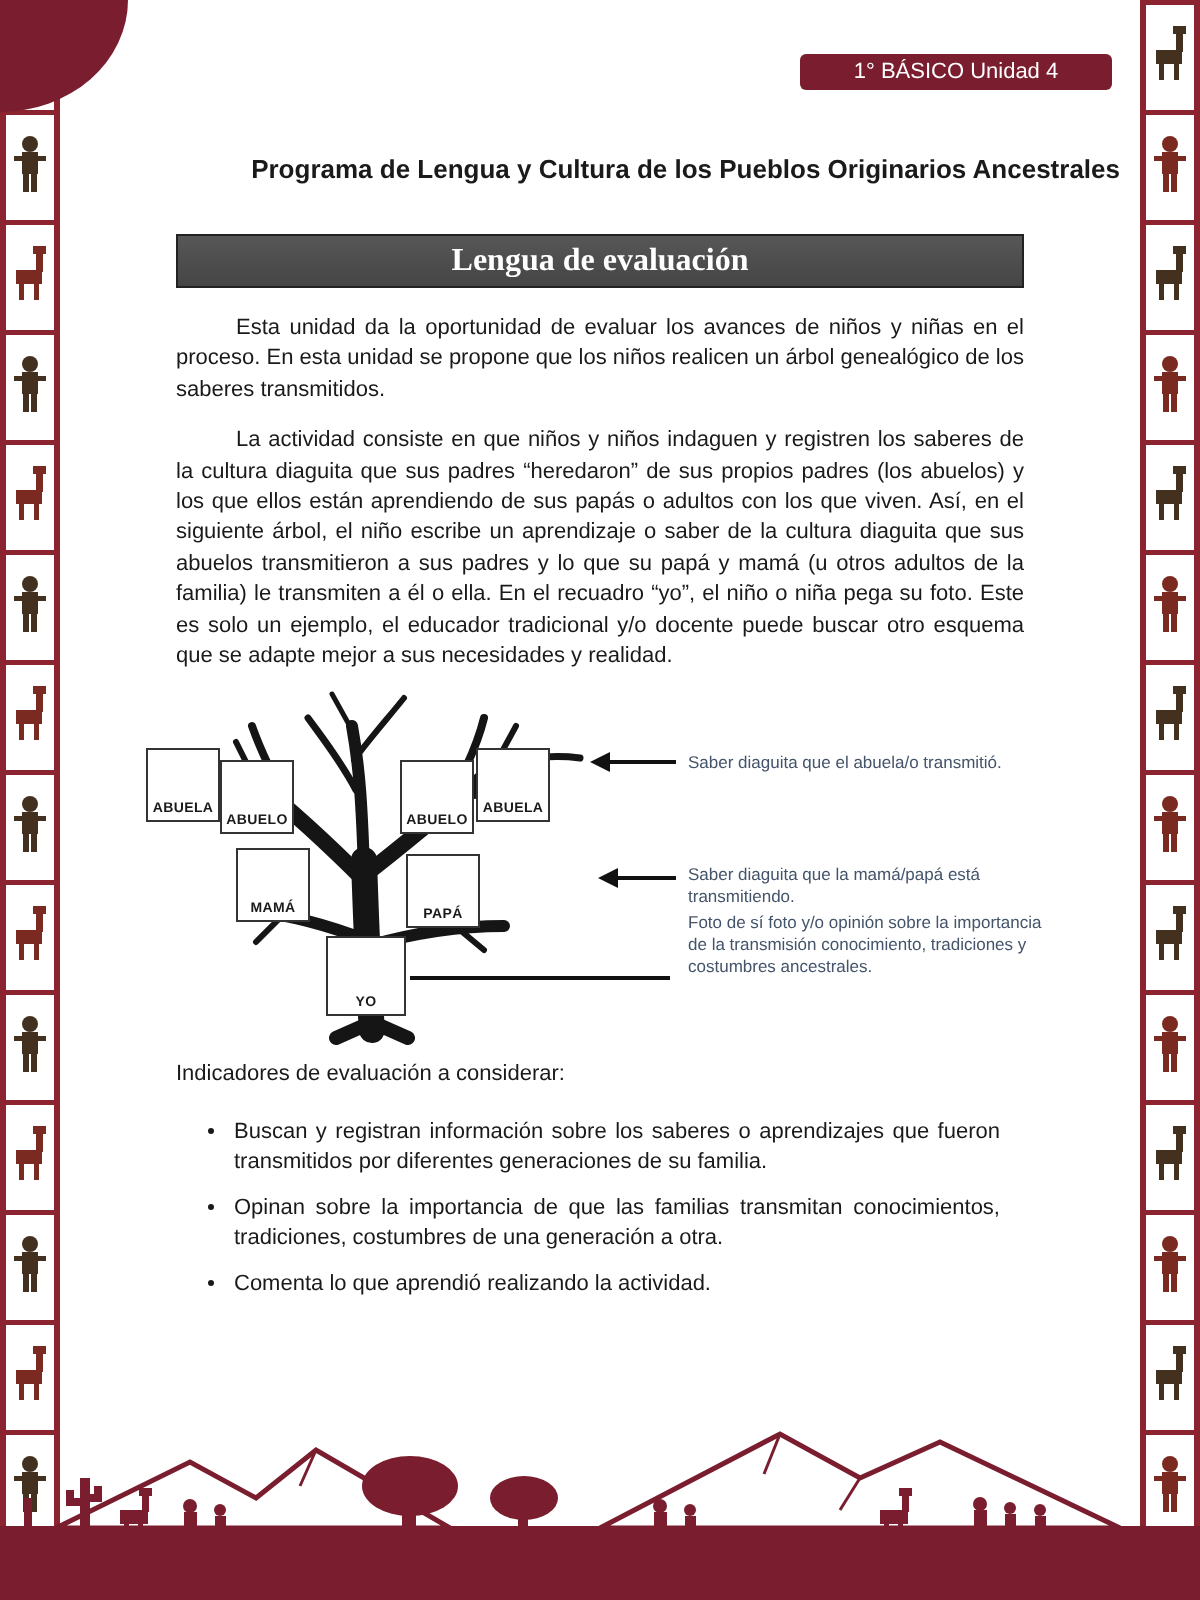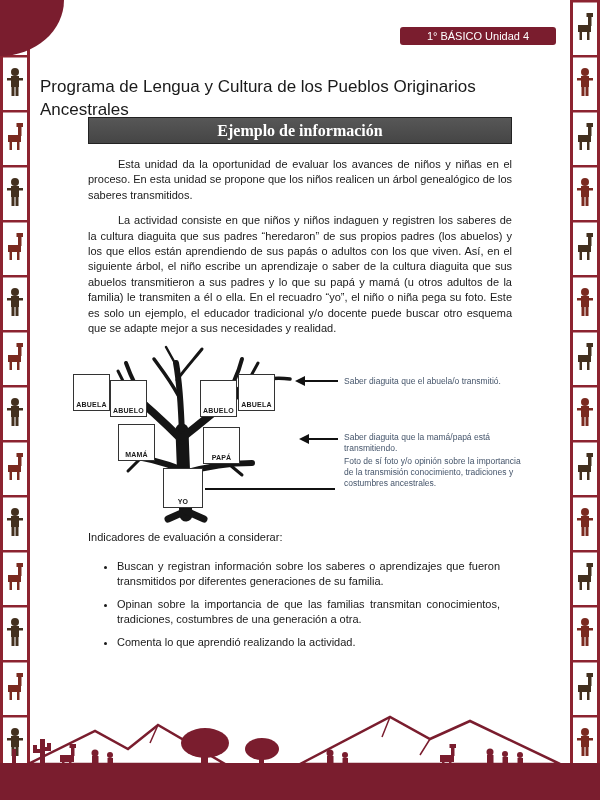--- a/index.html
+++ b/index.html
@@ -13,22 +13,22 @@
   .side-border{position:absolute;top:0;width:30px;height:763px;z-index:1}
   .side-border.left{left:0}
   .side-border.right{right:0}
 
   .corner{position:absolute;top:0;left:0;width:64px;height:56px;background:var(--maroon);
           border-bottom-right-radius:100% 100%;z-index:2}
 
   .badge{position:absolute;top:27px;right:44px;width:140px;background:var(--maroon);color:#fff;
          font-size:11px;font-weight:normal;text-align:center;padding:3px 8px;border-radius:3px;z-index:2}
 
-  .header{position:absolute;top:76px;left:40px;right:40px;text-align:left;
-          font-weight:normal;font-size:17px;line-height:1.35}
+  .header{position:absolute;top:76px;left:40px;right:40px;text-align:right;
+          font-weight:bold;font-size:13px;line-height:1.35}
 
   .banner{position:absolute;top:117px;left:88px;width:424px;height:27px;
           background:linear-gradient(#575757,var(--banner_gray));border:1px solid #222;
           color:#fff;font-family:"Liberation Serif",serif;font-weight:bold;font-size:16px;
           text-align:center;line-height:26px;box-sizing:border-box}
 
   .bodytext{position:absolute;top:157px;left:88px;width:424px;font-size:11px;
             line-height:1.4;text-align:justify}
   .bodytext p{margin:0 0 10px;text-indent:30px}
 
@@ -128,21 +128,21 @@
 </div>
 
 <div class="corner"></div>
 
 <div class="badge">1° BÁSICO Unidad 4</div>
 
 <div class="header">
   <div>Programa de Lengua y Cultura de los Pueblos Originarios Ancestrales</div>
 </div>
 
-<div class="banner">Ejemplo de información</div>
+<div class="banner">Lengua de evaluación</div>
 
 <div class="bodytext">
   <p>Esta unidad da la oportunidad de evaluar los avances de niños y niñas en el proceso. En esta unidad se propone que los niños realicen un árbol genealógico de los saberes transmitidos.</p>
   <p>La actividad consiste en que niños y niños indaguen y registren los saberes de la cultura diaguita que sus padres “heredaron” de sus propios padres (los abuelos) y los que ellos están aprendiendo de sus papás o adultos con los que viven. Así, en el siguiente árbol, el niño escribe un aprendizaje o saber de la cultura diaguita que sus abuelos transmitieron a sus padres y lo que su papá y mamá (u otros adultos de la familia) le transmiten a él o ella. En el recuadro “yo”, el niño o niña pega su foto. Este es solo un ejemplo, el educador tradicional y/o docente puede buscar otro esquema que se adapte mejor a sus necesidades y realidad.</p>
 </div>
 
 <div class="figure">
   <svg class="tree-svg" width="250" height="195" viewBox="0 0 250 195">
     <g stroke="#151515" stroke-linecap="round" fill="none">
       <path d="M116,180 C114,155 113,125 112,95" stroke-width="13"></path>

